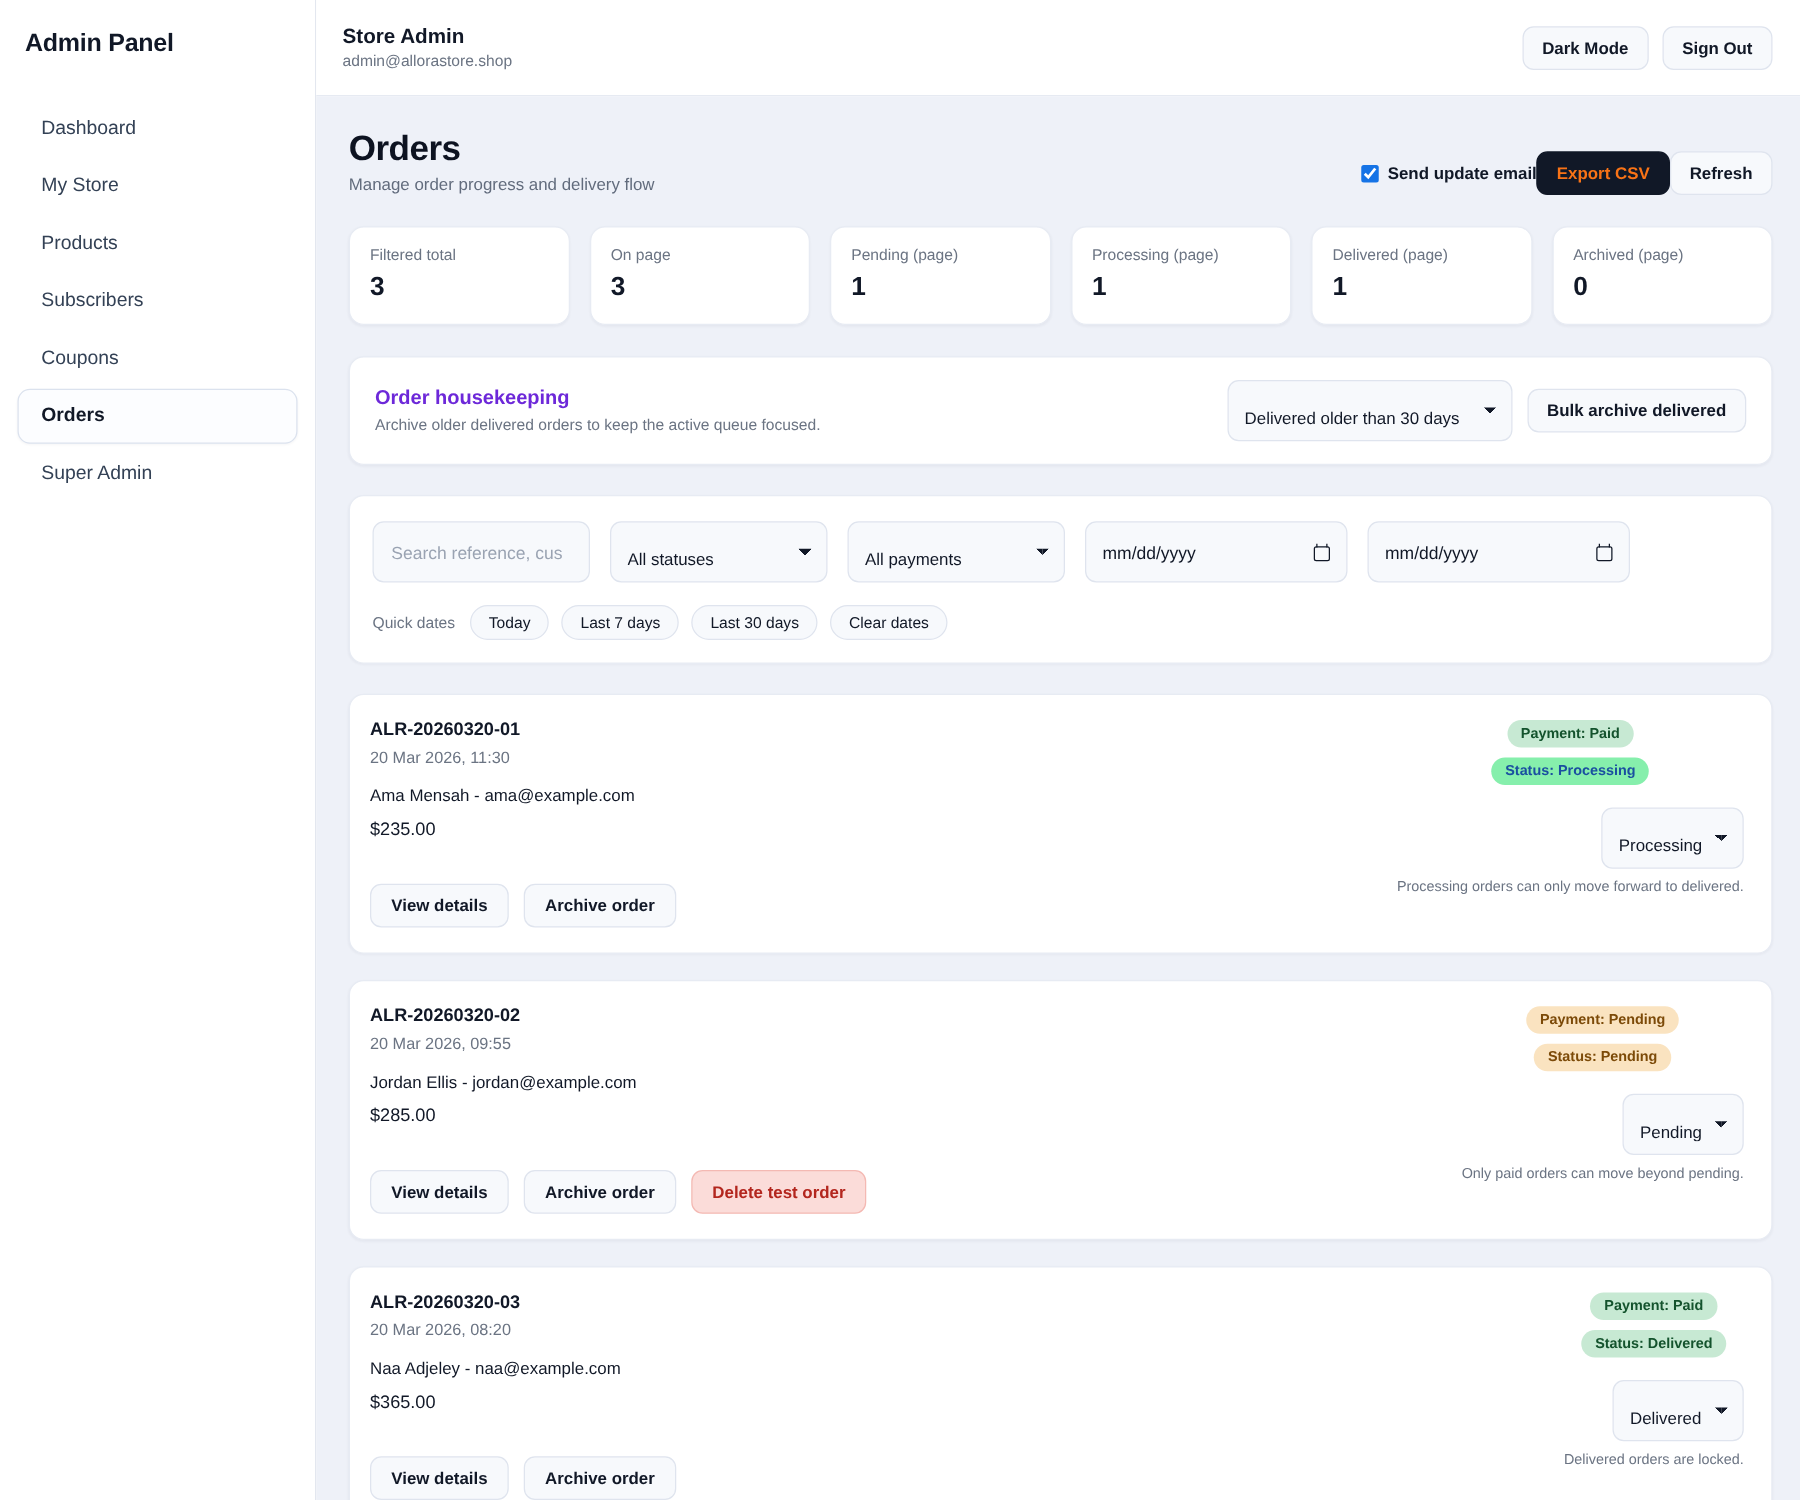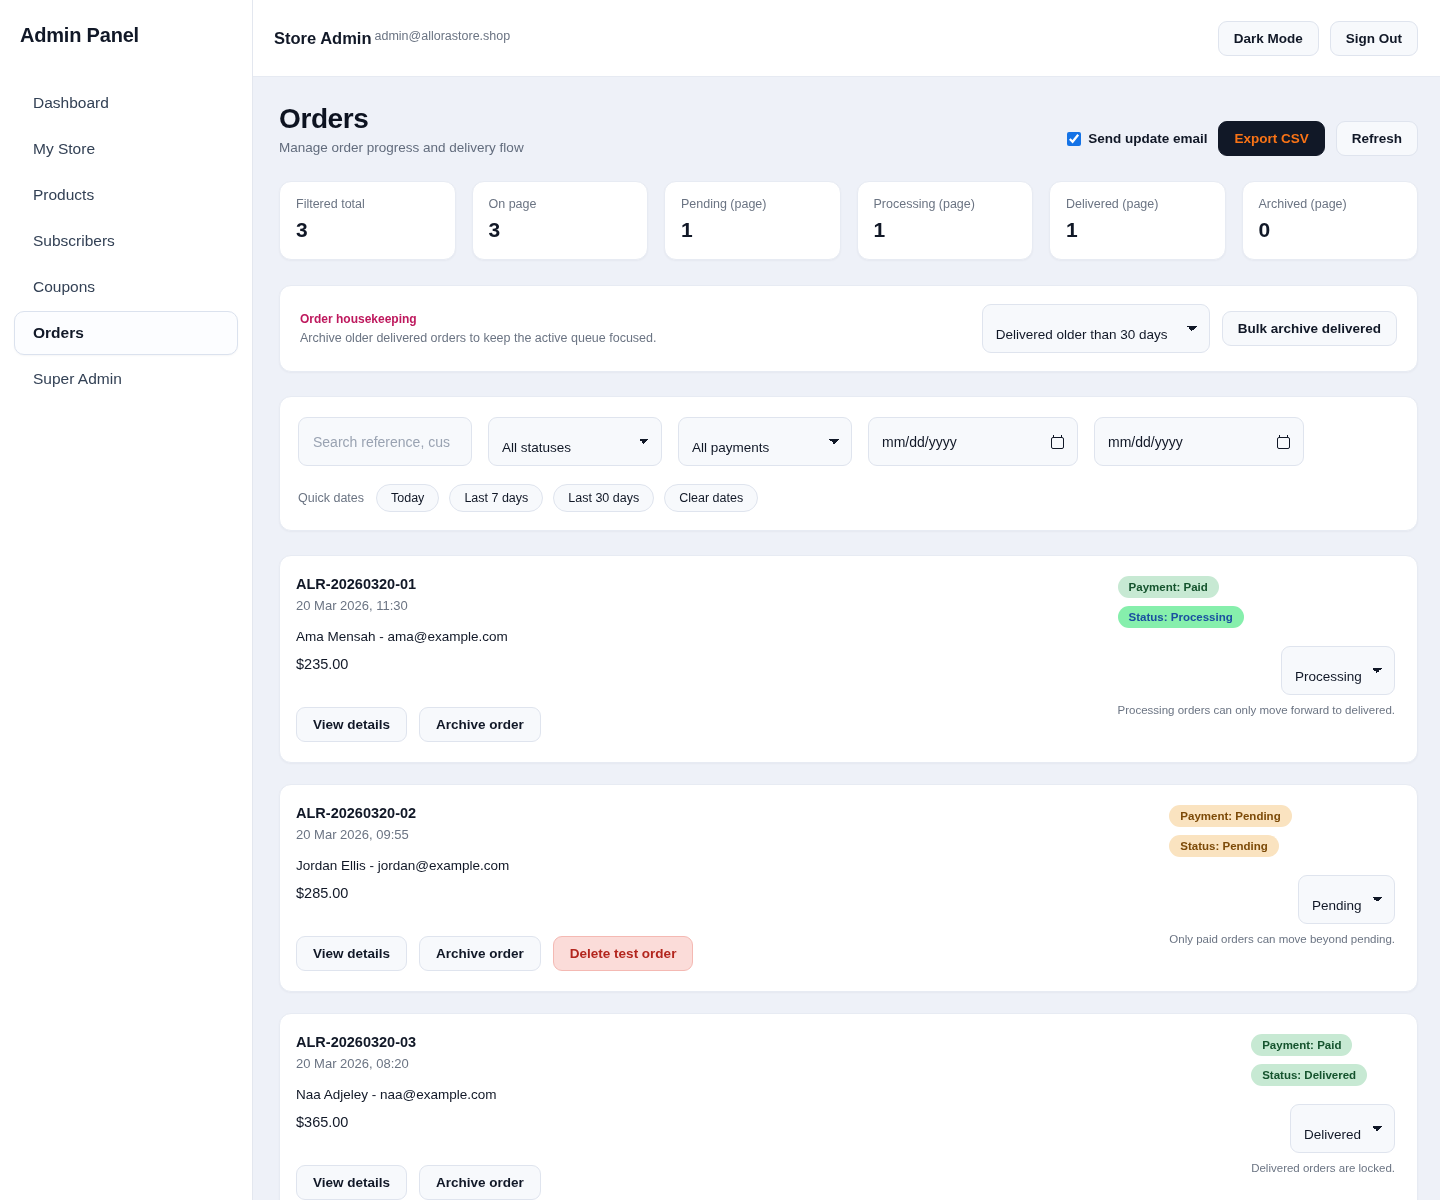--- a/index.html
+++ b/index.html
@@ -38,21 +38,21 @@
   }
 
   
   .content { flex: 1; height: 1200px; display: flex; flex-direction: column; }
   .topbar {
     height: 77px; min-height: 77px; background: #ffffff;
     border-bottom: 1px solid #e6eaf2;
     display: flex; align-items: center; justify-content: space-between;
     padding: 0 22px 0 21px;
   }
-  .topbar-left { display: flex; flex-direction: row; gap: 3px; }
+  .topbar-left { display: flex; flex-direction: column; gap: 3px; }
   .topbar-title { font-size: 16.5px; font-weight: bold; color: #111827; }
   .topbar-sub { font-size: 12.5px; color: #6b7483; }
   .topbar-right { display: flex; gap: 11px; }
   .btn {
     border: 1px solid #dfe4ee; background: #f7f9fc; color: #111827;
     border-radius: 9px; font-size: 13.5px; font-weight: bold;
     padding: 9px 15px; cursor: pointer;
     font-family: "Liberation Sans", sans-serif;
   }
   .btn-dark {
@@ -63,21 +63,21 @@
   .main {
     flex: 1; background: #eef1f8; padding: 26px 22px 0 26px;
     overflow: hidden;
   }
   .page-head {
     display: flex; align-items: flex-start; justify-content: space-between;
     margin-bottom: 25px;
   }
   .page-title { font-size: 28px; font-weight: bold; color: #0d1321; letter-spacing: -0.4px; }
   .page-sub { font-size: 13.5px; color: #626c7d; margin-top: 5px; }
-  .page-actions { display: flex; align-items: center; gap: 11px; padding-top: 18px; }
+  .page-actions { display: flex; align-items: center; padding-top: 18px; }
   .chk-wrap { display: flex; align-items: center; gap: 7px; }
   .chk { width: 14px; height: 14px; accent-color: #1573e6; cursor: pointer; }
   .chk-label { font-size: 13.5px; font-weight: bold; color: #111827; }
 
   
   .stats { display: flex; gap: 16px; margin-bottom: 25px; }
   .stat {
     flex: 1; background: #ffffff; border: 1px solid #e7ebf3;
     border-radius: 12px; padding: 15px 16px 17px 16px;
     box-shadow: 0 1px 2px rgba(16,24,40,.04);
@@ -87,21 +87,21 @@
 
   
   .panel {
     background: #ffffff; border: 1px solid #e7ebf3; border-radius: 12px;
     box-shadow: 0 1px 2px rgba(16,24,40,.04);
   }
   .housekeeping {
     display: flex; align-items: center; justify-content: space-between;
     padding: 18px 20px; margin-bottom: 24px;
   }
-  .hk-title { font-size: 12px; font-weight: bold; color: #be185d; }
+  .hk-title { font-size: 16px; font-weight: bold; color: #6d28d9; }
   .hk-sub { font-size: 12.5px; color: #6b7483; margin-top: 5px; }
   .hk-right { display: flex; gap: 12px; align-items: center; }
 
   select.sel {
     appearance: none; -webkit-appearance: none;
     border: 1px solid #dfe4ee; background: #f7f9fc; color: #111827;
     border-radius: 9px; font-size: 13.5px; padding: 22px 32px 10px 13px;
     font-family: "Liberation Sans", sans-serif; cursor: pointer;
     background-image: linear-gradient(45deg, transparent 50%, #111827 50%),
                       linear-gradient(135deg, #111827 50%, transparent 50%);
@@ -159,21 +159,21 @@
   .order-amount { font-size: 14.5px; color: #111827; margin-top: 12px; }
   .order-actions { display: flex; gap: 12px; margin-top: 35px; }
   .btn-sm {
     border: 1px solid #dfe4ee; background: #f7f9fc; color: #111827;
     border-radius: 9px; font-size: 13.5px; font-weight: bold;
     padding: 9px 16px; cursor: pointer;
     font-family: "Liberation Sans", sans-serif;
   }
   .btn-danger { background: #fbdcd9; border-color: #f4b9b3; color: #b3261e; }
 
-  .order-right { display: flex; flex-direction: column; align-items: flex-start; }
+  .order-right { display: flex; flex-direction: column; align-items: center; }
   .badge {
     border-radius: 999px; font-size: 11.5px; font-weight: bold;
     padding: 5px 11px; margin-bottom: 8px; white-space: nowrap;
   }
   .badge-green { background: #c7e9d3; color: #14532d; }
   .badge-blue  { background: #86efac; color: #1a4fa0; }
   .badge-amber { background: #fae3c0; color: #7c4a08; }
   .order-sel-wrap { margin-top: 10px; display: flex; flex-direction: column; align-items: flex-end; }
   .order-note { font-size: 11.5px; color: #6b7483; margin-top: 9px; }
 </style>

